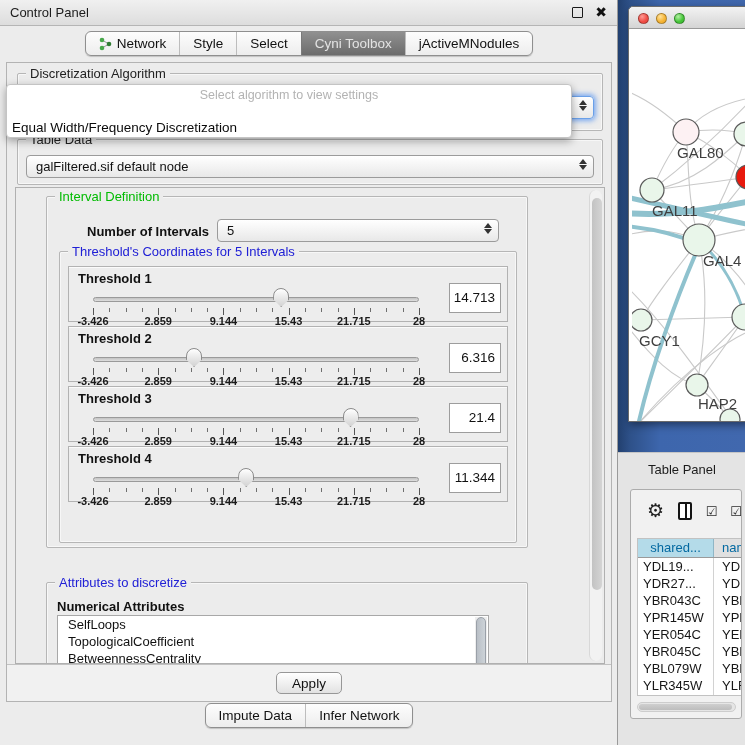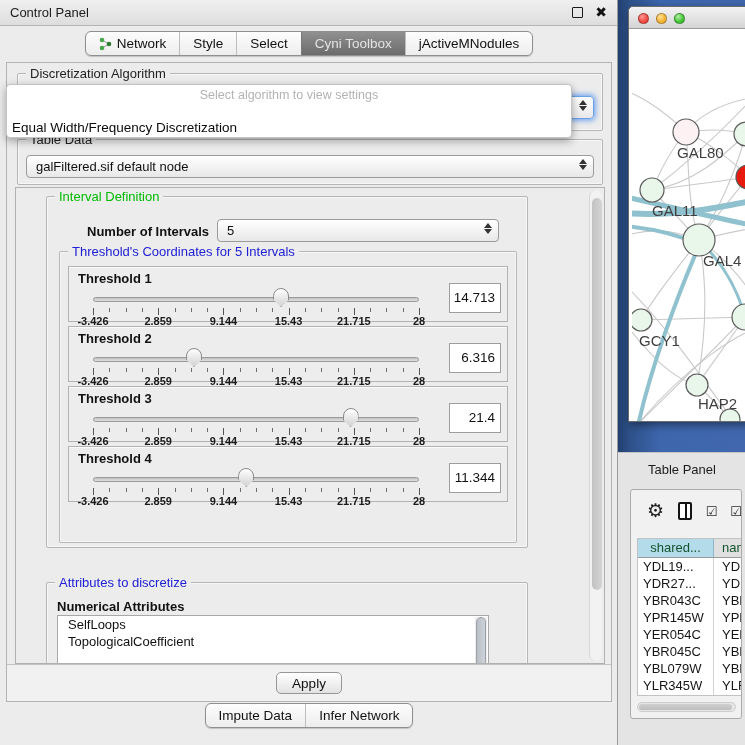--- a/index.html
+++ b/index.html
@@ -91,21 +91,21 @@
   #table-panel{position:absolute;left:618px;top:452px;width:127px;height:293px;background:#e4e4e4;border-top:1px solid #c6c6c6;text-decoration:underline;}
   .tp-title{position:absolute;left:30px;top:9px;font-size:13px;color:#1c1c1c;}
   .tp-inner{position:absolute;left:12px;top:36px;width:112px;height:230px;background:#f1f1f1;border:1px solid #acacac;border-radius:3px;}
   .tp-toolbar{position:absolute;left:0;top:0;width:100%;height:42px;display:flex;align-items:center;gap:14px;padding-left:16px;}
   .gear-glyph{font-size:19px;color:#1f1f1f;line-height:20px;}
   .split-glyph{width:16px;height:18px;border:2px solid #141414;border-radius:2px;background:#fff;position:relative;}
   .split-glyph::before{content:"";position:absolute;left:50%;top:0;bottom:0;width:2px;background:#141414;}
   .check-glyph{font-size:13px;color:#2a2a2a;letter-spacing:-1px;}
   .tp-table{position:absolute;left:6px;top:48px;right:0;height:158px;overflow:hidden;background:#fff;border:1px solid #c2c2c2;border-right:none;}
   .tp-hrow{display:flex;height:19px;border-bottom:1px solid #9a9a9a;}
-  .tp-hcell{font-size:13px;line-height:18px;color:#14532d;overflow:hidden;white-space:nowrap;}
+  .tp-hcell{font-size:13px;line-height:18px;color:#0369a1;overflow:hidden;white-space:nowrap;}
   .tp-hcell.c1{width:76px;text-align:center;background:#b4dbe9;border-right:1px solid #8fb6c6;}
   .tp-hcell.c2{flex:1;padding-left:8px;background:#e0e0e0;}
   .tp-row{display:flex;height:17px;}
   .tp-cell{font-size:13px;line-height:17px;color:#161616;overflow:hidden;white-space:nowrap;}
   .tp-cell.c1{width:76px;padding-left:5px;border-right:1px solid #d2d2d2;}
   .tp-cell.c2{flex:1;padding-left:8px;}
   .tp-hscroll{position:absolute;left:6px;right:5px;bottom:6px;height:10px;background:#e6e6e6;border:1px solid #cdcdcd;border-radius:6px;}
   .tp-hthumb{position:absolute;left:1px;top:1px;height:6px;width:96%;background:linear-gradient(#cfcfcf,#bdbdbd);border-radius:4px;}
 </style>
 </head>
@@ -327,20 +327,21 @@
           </div>
         </div>
 
         <div class="groupbox" id="attr-group">
           <span class="group-title blue">Attributes to discretize</span>
           <span id="attr-label">Numerical Attributes</span>
           <div id="attr-list">
 
           <div class="attr-row">SelfLoops</div>
               <div class="attr-row">TopologicalCoefficient</div>
+              <div class="attr-row">BetweennessCentrality</div>
               <div class="list-vscroll">
                 <div class="list-vthumb"></div>
               </div>
             </div>
         </div>
 
         <div class="vscroll">
             <div class="vthumb"></div>
           </div>
       </div>

